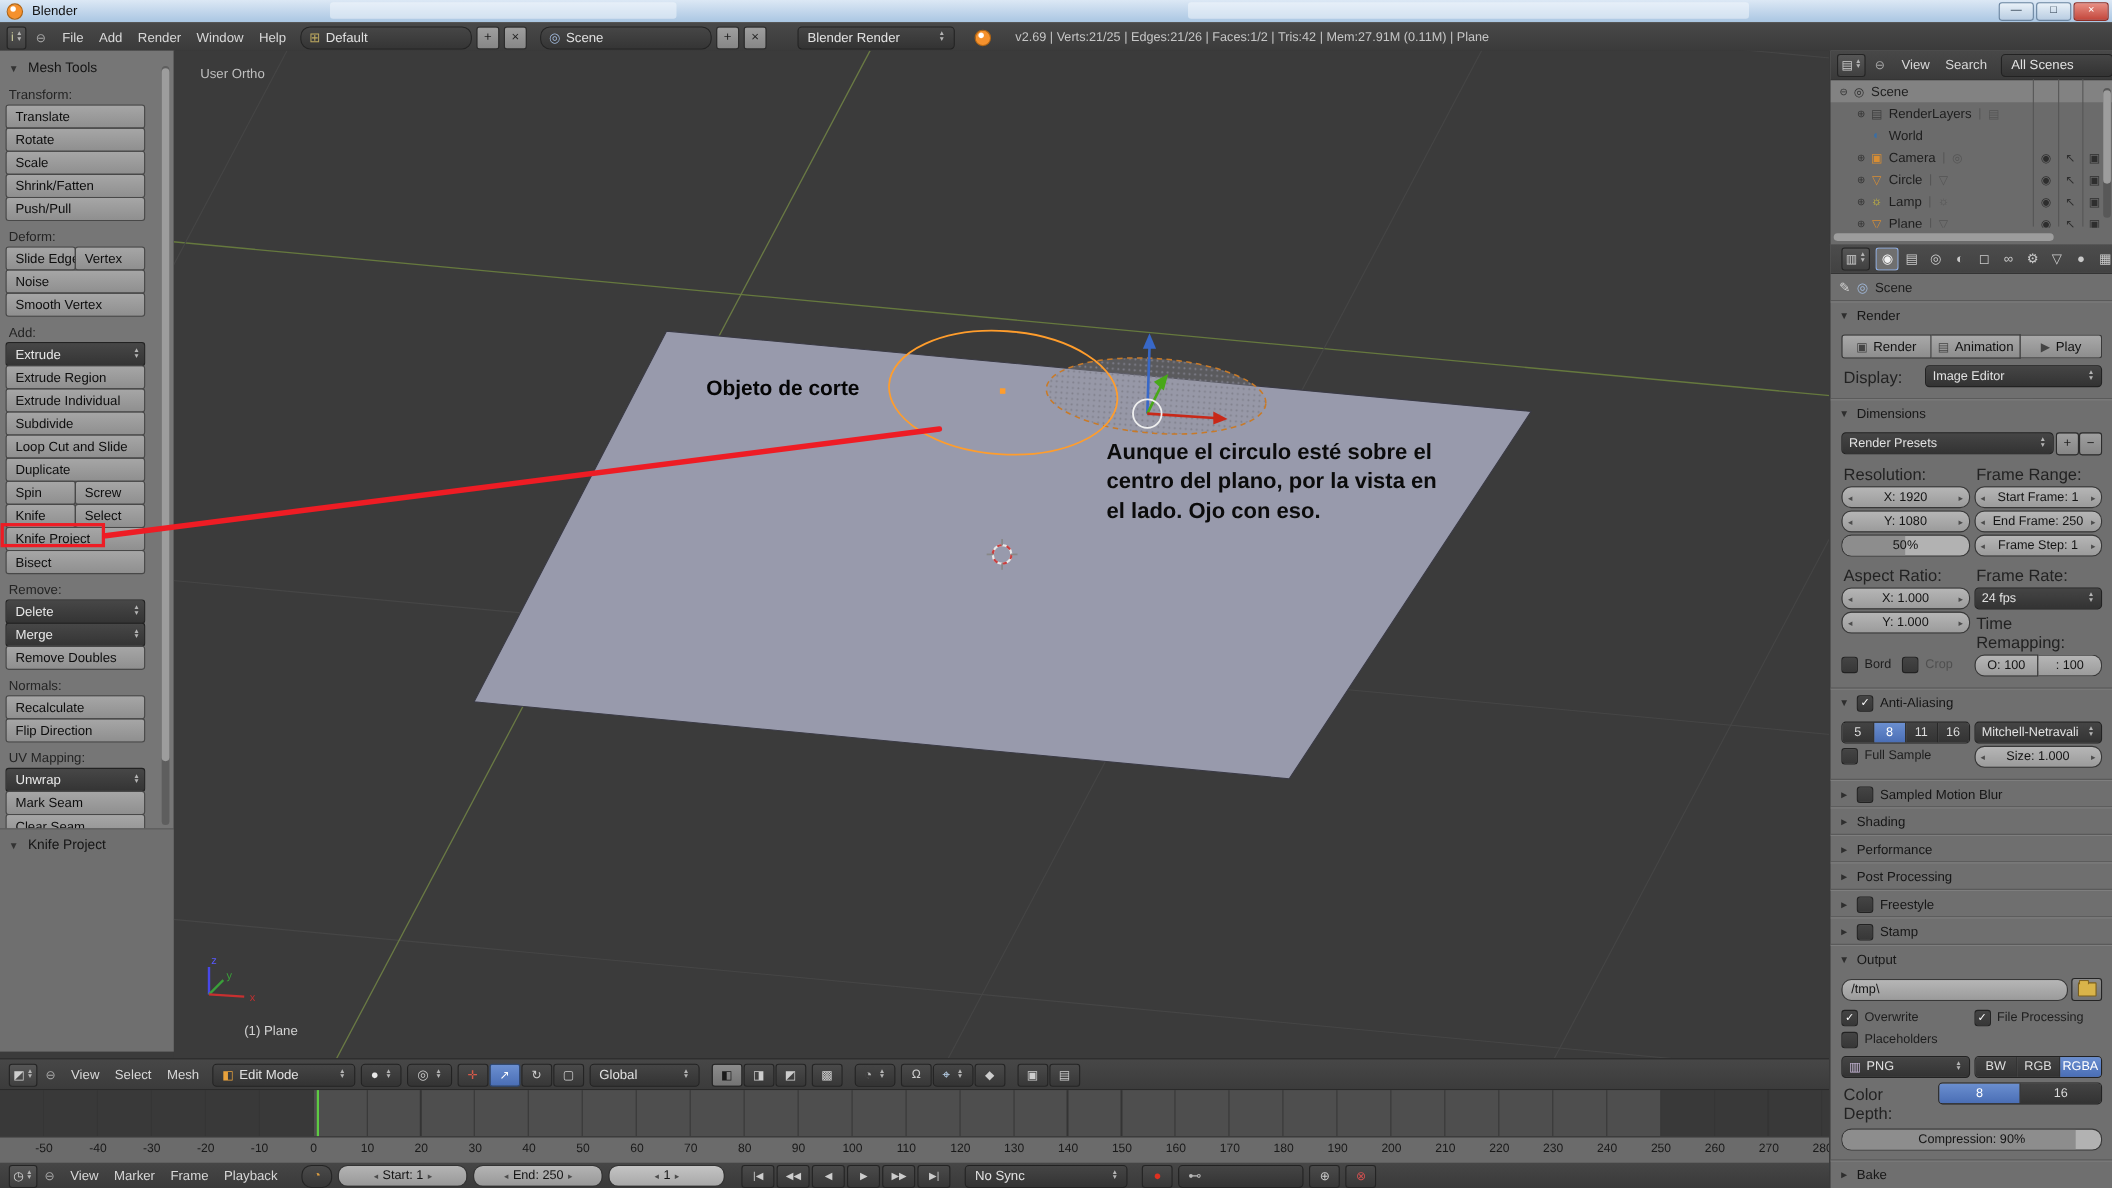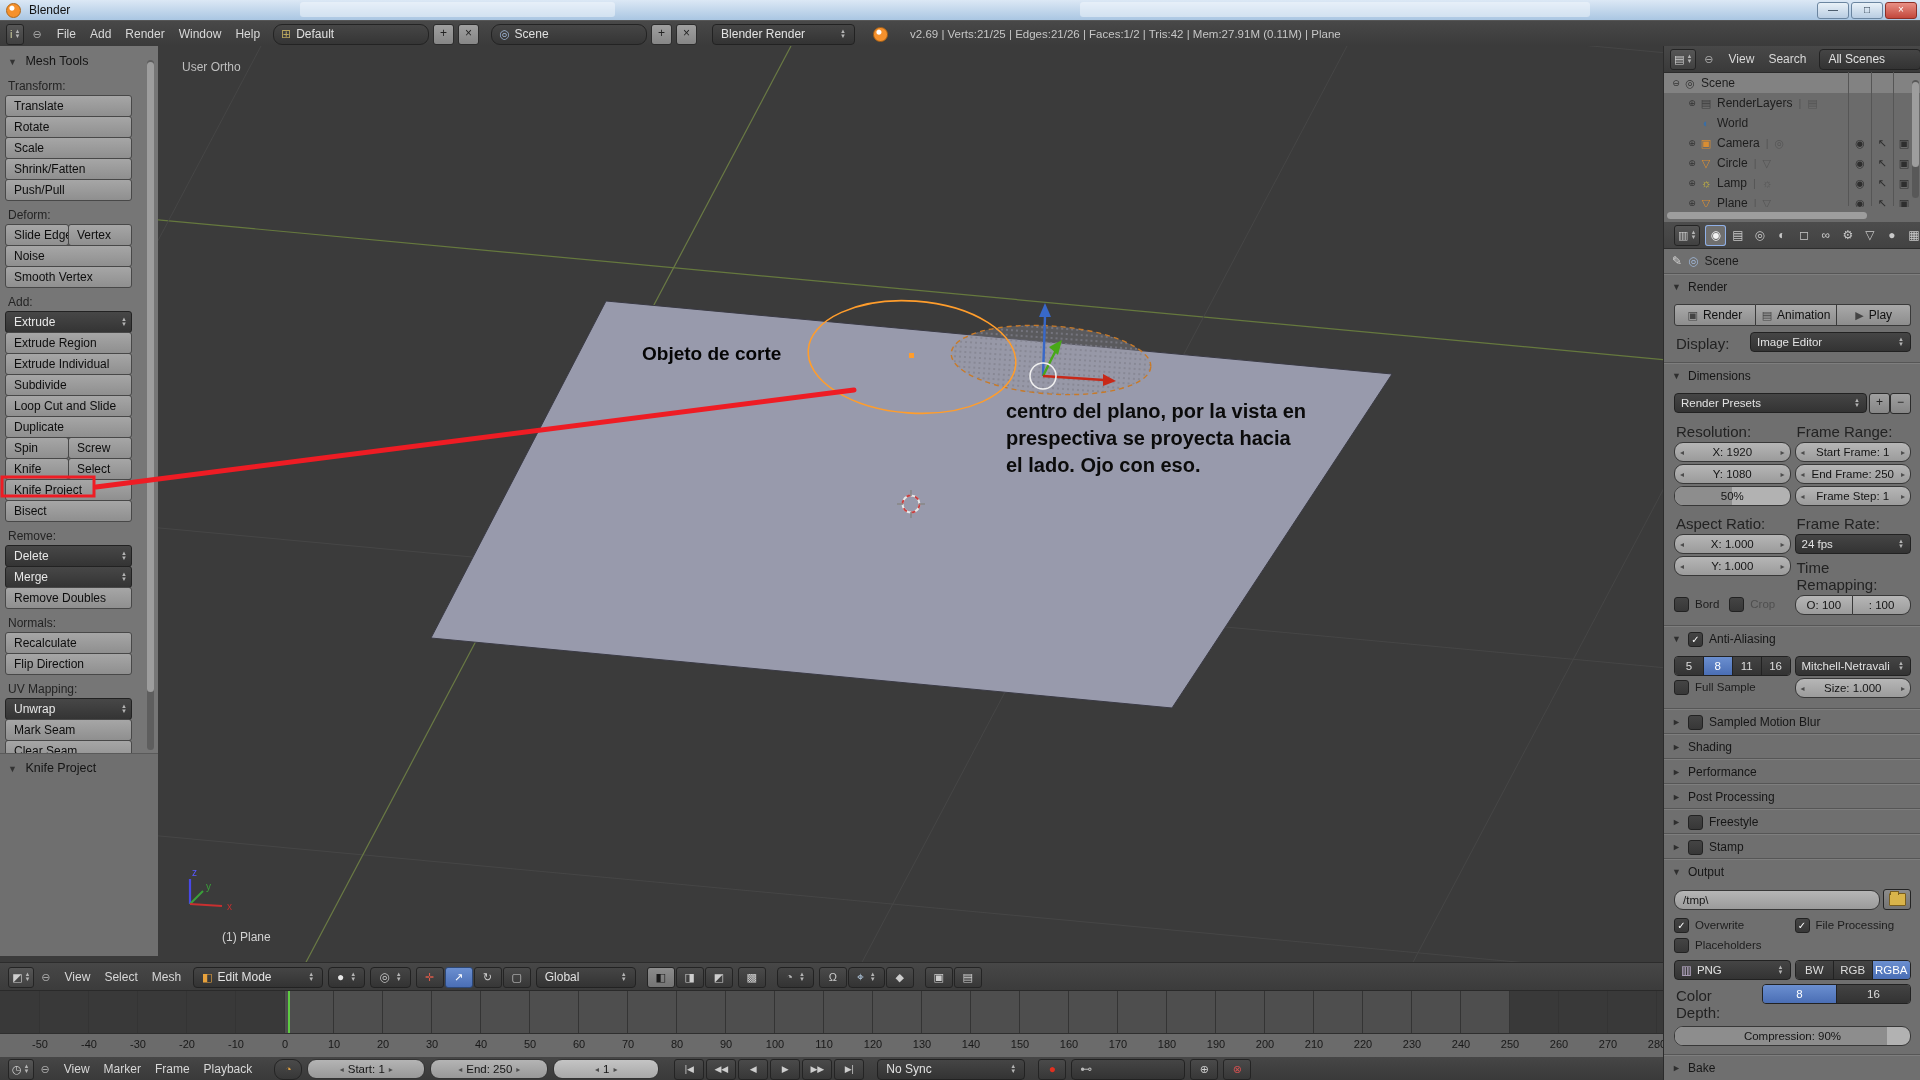--- a/index.html
+++ b/index.html
@@ -192,21 +192,21 @@
       <span>Default</span>
     </div>
     <div class="sqbtn">+</div>
     <div class="sqbtn">×</div>
     <div class="dfield" style="width:140px;margin-left:6px">
       <span style="color:#9fb7d8">◎</span>
       <span>Scene</span>
     </div>
     <div class="sqbtn">+</div>
     <div class="sqbtn">×</div>
-    <div class="ddark" style="width:125px;margin-left:9px">
+    <div class="ddark" style="width:125px;margin-left:22px">
       <span>Blender Render</span>
       <span class="ud">▲<br>▼</span>
     </div>
     <span class="blogo-sm" style="margin-left:12px"></span>
     <span class="stats">v2.69 | Verts:21/25 | Edges:21/26 | Faces:1/2 | Tris:42 | Mem:27.91M (0.11M) | Plane</span>
   </div>
 
   <div class="toolshelf">
     <div class="ts-title">
       <span class="tri">▼</span>
@@ -423,22 +423,22 @@
         <line x1="32" y1="858" x2="45" y2="845" stroke="#3aa03a" stroke-width="2"></line>
         <line x1="32" y1="858" x2="64" y2="860" stroke="#c83030" stroke-width="2.2"></line>
         <text x="34" y="830" fill="#5858ff">z</text>
         <text x="48" y="844" fill="#3aa03a">y</text>
         <text x="69" y="864" fill="#c03030">x</text>
       </g>
     </svg>
     <div class="vp-viewlabel">User Ortho</div>
     <div class="vp-cutlabel">Objeto de corte</div>
     <div class="vp-note">
+        <div>Aunque el circulo esté sobre el</div>
         <div>centro del plano, por la vista en</div>
-        <div>prespectiva se proyecta hacia</div>
         <div>el lado. Ojo con eso.</div>
       </div>
     <div class="vp-objinfo">(1) Plane</div>
   </div>
 
   <div class="vphdr">
     <div class="edbtn" style="margin-left:8px">
       <span class="glyph" style="color:#cfcfcf">◩</span>
       <span class="ud">▲<br>▼</span>
     </div>

